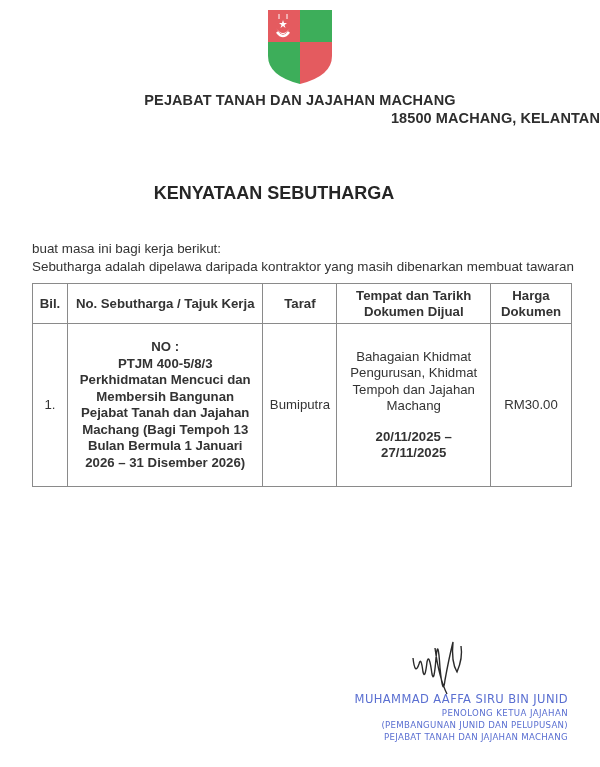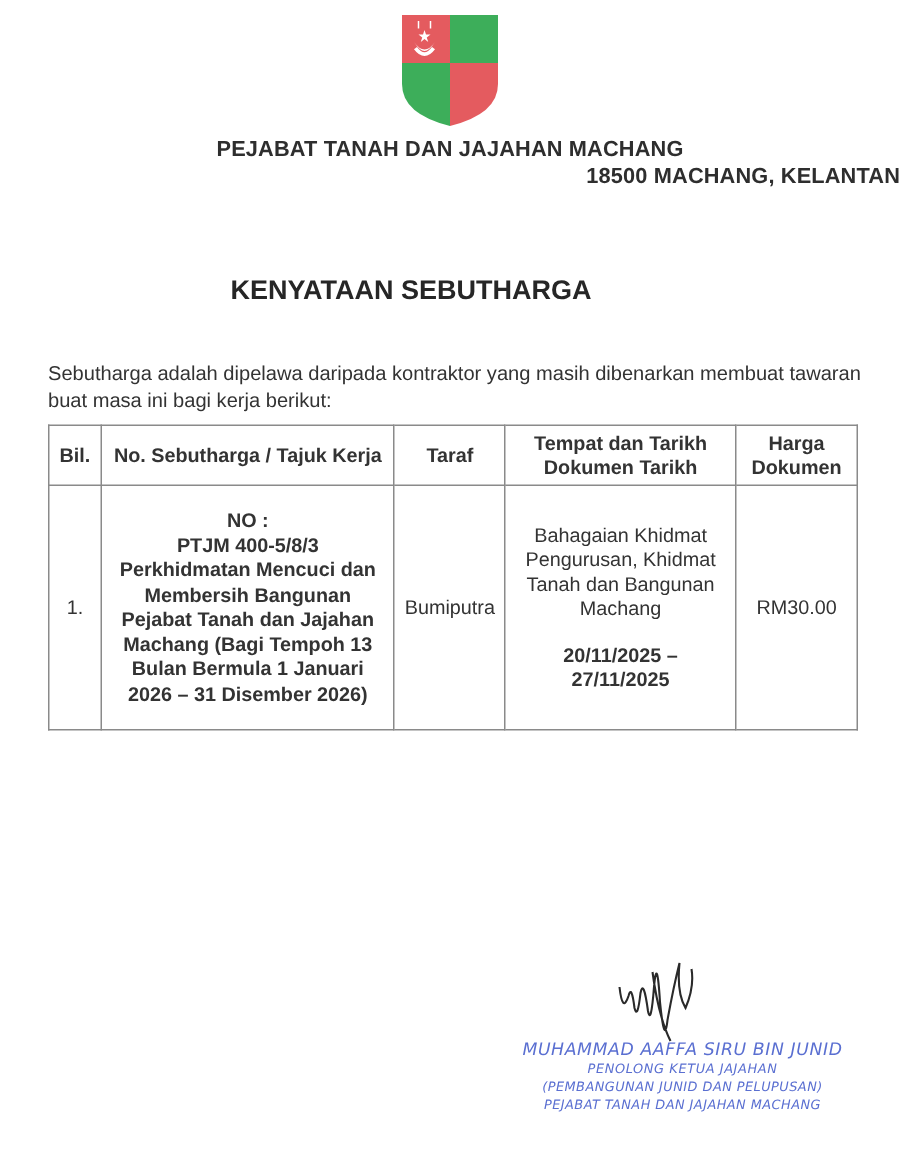--- a/index.html
+++ b/index.html
@@ -16,22 +16,22 @@
   table.tbl { position:absolute; left:32px; top:283px; width:540px; border-collapse:collapse;
               font-size:13.2px; color:#333; }
   table.tbl th, table.tbl td { border:1.5px solid #8a8a8a; text-align:center; vertical-align:middle; padding:0 4px; }
   table.tbl th { height:39px; font-weight:bold; line-height:16px; }
   table.tbl td { height:162px; line-height:16.5px; }
   .c1 { width:26px; } .c2 { width:187px; } .c3 { width:65px; } .c4 { width:145px; } .c5 { width:72px;margin-left:20px; }
   .bold { font-weight:bold; }
   .line { display:block; }
   .gap { display:block; height:14px; }
   .sig { position:absolute; left:405px; top:628px; width:80px; height:80px; }
-  .sigtext { position:absolute; left:330px; width:250px; text-align:center; color:#5a6fd1;
-             font-family:"DejaVu Sans", sans-serif;font-style:italic; }
+  .sigtext { position:absolute; left:318px; width:250px; text-align:right; color:#5a6fd1;
+             font-family:"DejaVu Sans", sans-serif; }
   .s1 { top:692px; font-size:11.5px; letter-spacing:0.4px; }
   .s2 { top:708px; font-size:8.6px; letter-spacing:0.4px; }
   .s3 { top:720px; font-size:8.6px; letter-spacing:0.3px; }
   .s4 { top:732px; font-size:8.6px; letter-spacing:0.3px; }
 </style>
 </head>
 <body>
 
 <div class="crest">
   <svg width="68" height="78" viewBox="0 0 68 78">
@@ -53,33 +53,33 @@
     <line x1="21" y1="6" x2="21" y2="11" stroke="#fff" stroke-width="1"></line>
   </svg>
 </div>
 
 <div class="org org1">PEJABAT TANAH DAN JAJAHAN MACHANG</div>
 <div class="org org2">18500 MACHANG, KELANTAN</div>
 
 <div class="title">KENYATAAN SEBUTHARGA</div>
 
 <div class="intro">
+  <span class="line">buat masa ini bagi kerja berikut:</span>
   <span class="line">Sebutharga adalah dipelawa daripada kontraktor yang masih dibenarkan membuat tawaran</span>
-  <span class="line">buat masa ini bagi kerja berikut:</span>
 </div>
 
 <table class="tbl">
   <tbody>
       <tr>
     <th class="c1">Bil.</th>
     <th class="c2">No. Sebutharga / Tajuk Kerja</th>
     <th class="c3">Taraf</th>
     <th class="c4">
       <span class="line">Tempat dan Tarikh</span>
-      <span class="line">Dokumen Tarikh</span>
+      <span class="line">Dokumen Dijual</span>
     </th>
     <th class="c5">
       <span class="line">Harga</span>
       <span class="line">Dokumen</span>
     </th>
   </tr>
   <tr>
     <td>1.</td>
     <td class="bold">
       <span class="line">NO :</span>
@@ -88,21 +88,21 @@
       <span class="line">Membersih Bangunan</span>
       <span class="line">Pejabat Tanah dan Jajahan</span>
       <span class="line">Machang (Bagi Tempoh 13</span>
       <span class="line">Bulan Bermula 1 Januari</span>
       <span class="line">2026 – 31 Disember 2026)</span>
     </td>
     <td>Bumiputra</td>
     <td>
       <span class="line">Bahagaian Khidmat</span>
       <span class="line">Pengurusan, Khidmat</span>
-      <span class="line">Tanah dan Bangunan</span>
+      <span class="line">Tempoh dan Jajahan</span>
       <span class="line">Machang</span>
       <span class="gap"></span>
       <span class="line bold">20/11/2025 –</span>
       <span class="line bold">27/11/2025</span>
     </td>
     <td>RM30.00</td>
   </tr>
 </tbody>
   </table>
 

